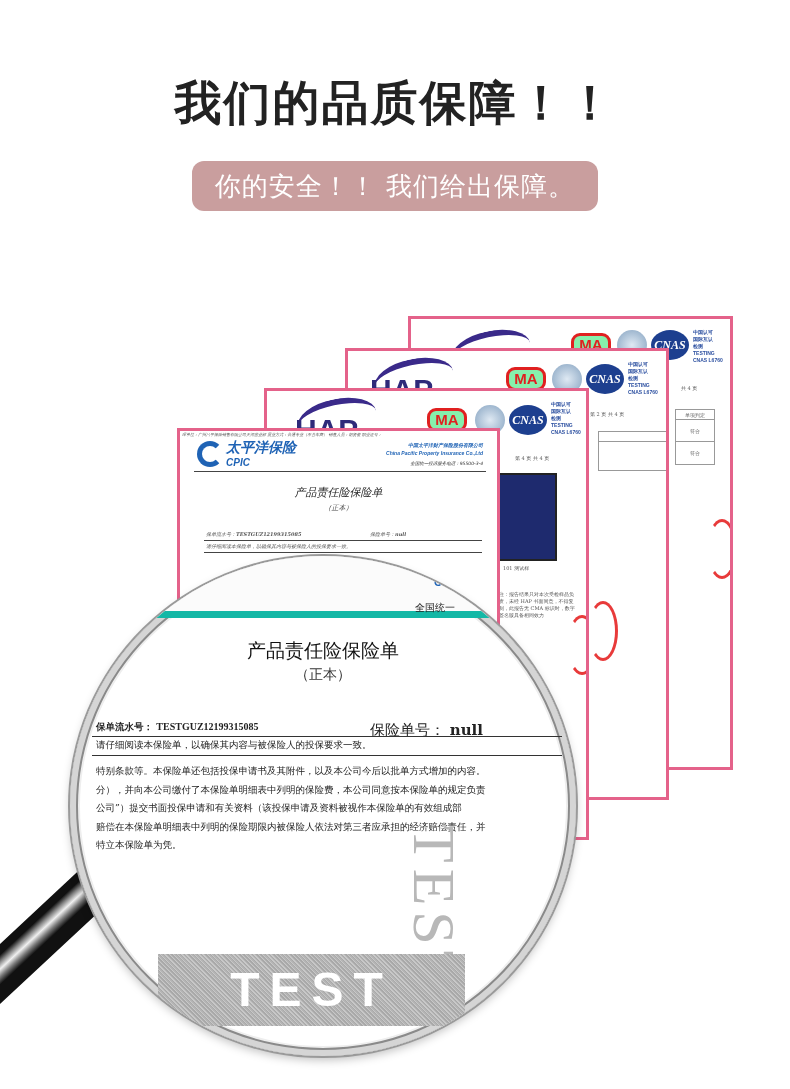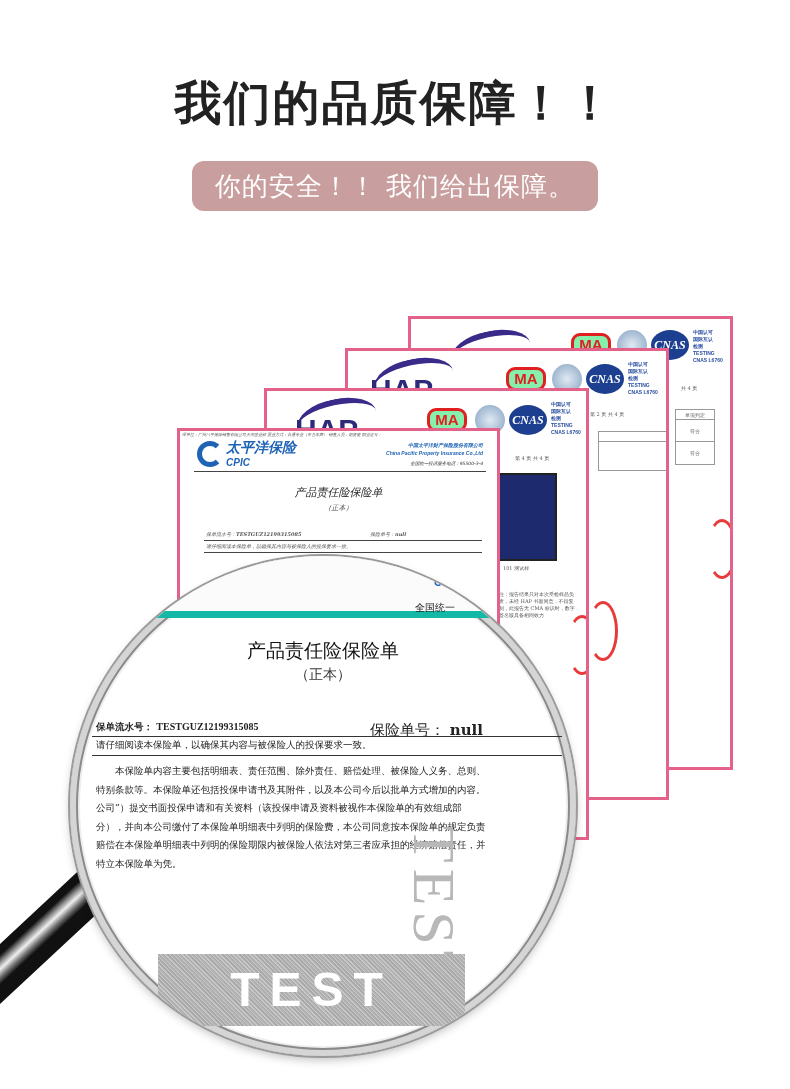--- a/index.html
+++ b/index.html
@@ -232,23 +232,22 @@
     <div class="l-row">
       <span>保单流水号：</span>&nbsp;<b>TESTGUZ12199315085</b>
     </div>
     <div class="l-row2">
       <span>保险单号：</span>&nbsp;<b>null</b>
     </div>
     <div class="l-rule" style="top:180px;"></div>
     <div class="l-note">请仔细阅读本保险单，以确保其内容与被保险人的投保要求一致。</div>
     <div class="l-rule" style="top:199px;"></div>
     <div class="l-body">
-      <p class="ind">本保险单内容主要包括明细表、责任范围、除外责任、赔偿处理、被保险人义务、总则、</p>
       <p>特别条款等。本保险单还包括投保申请书及其附件，以及本公司今后以批单方式增加的内容。</p>
+      <p>分），并向本公司缴付了本保险单明细表中列明的保险费，本公司同意按本保险单的规定负责</p>
       <p>公司”）提交书面投保申请和有关资料（该投保申请及资料被视作本保险单的有效组成部</p>
-      <p>分），并向本公司缴付了本保险单明细表中列明的保险费，本公司同意按本保险单的规定负责</p>
       <p>赔偿在本保险单明细表中列明的保险期限内被保险人依法对第三者应承担的经济赔偿责任，并</p>
       <p>特立本保险单为凭。</p>
     </div>
     <div class="test-vert">TEST</div>
     <div class="test-block">TEST</div>
   </div>
 </div>
 
 </body></html>

